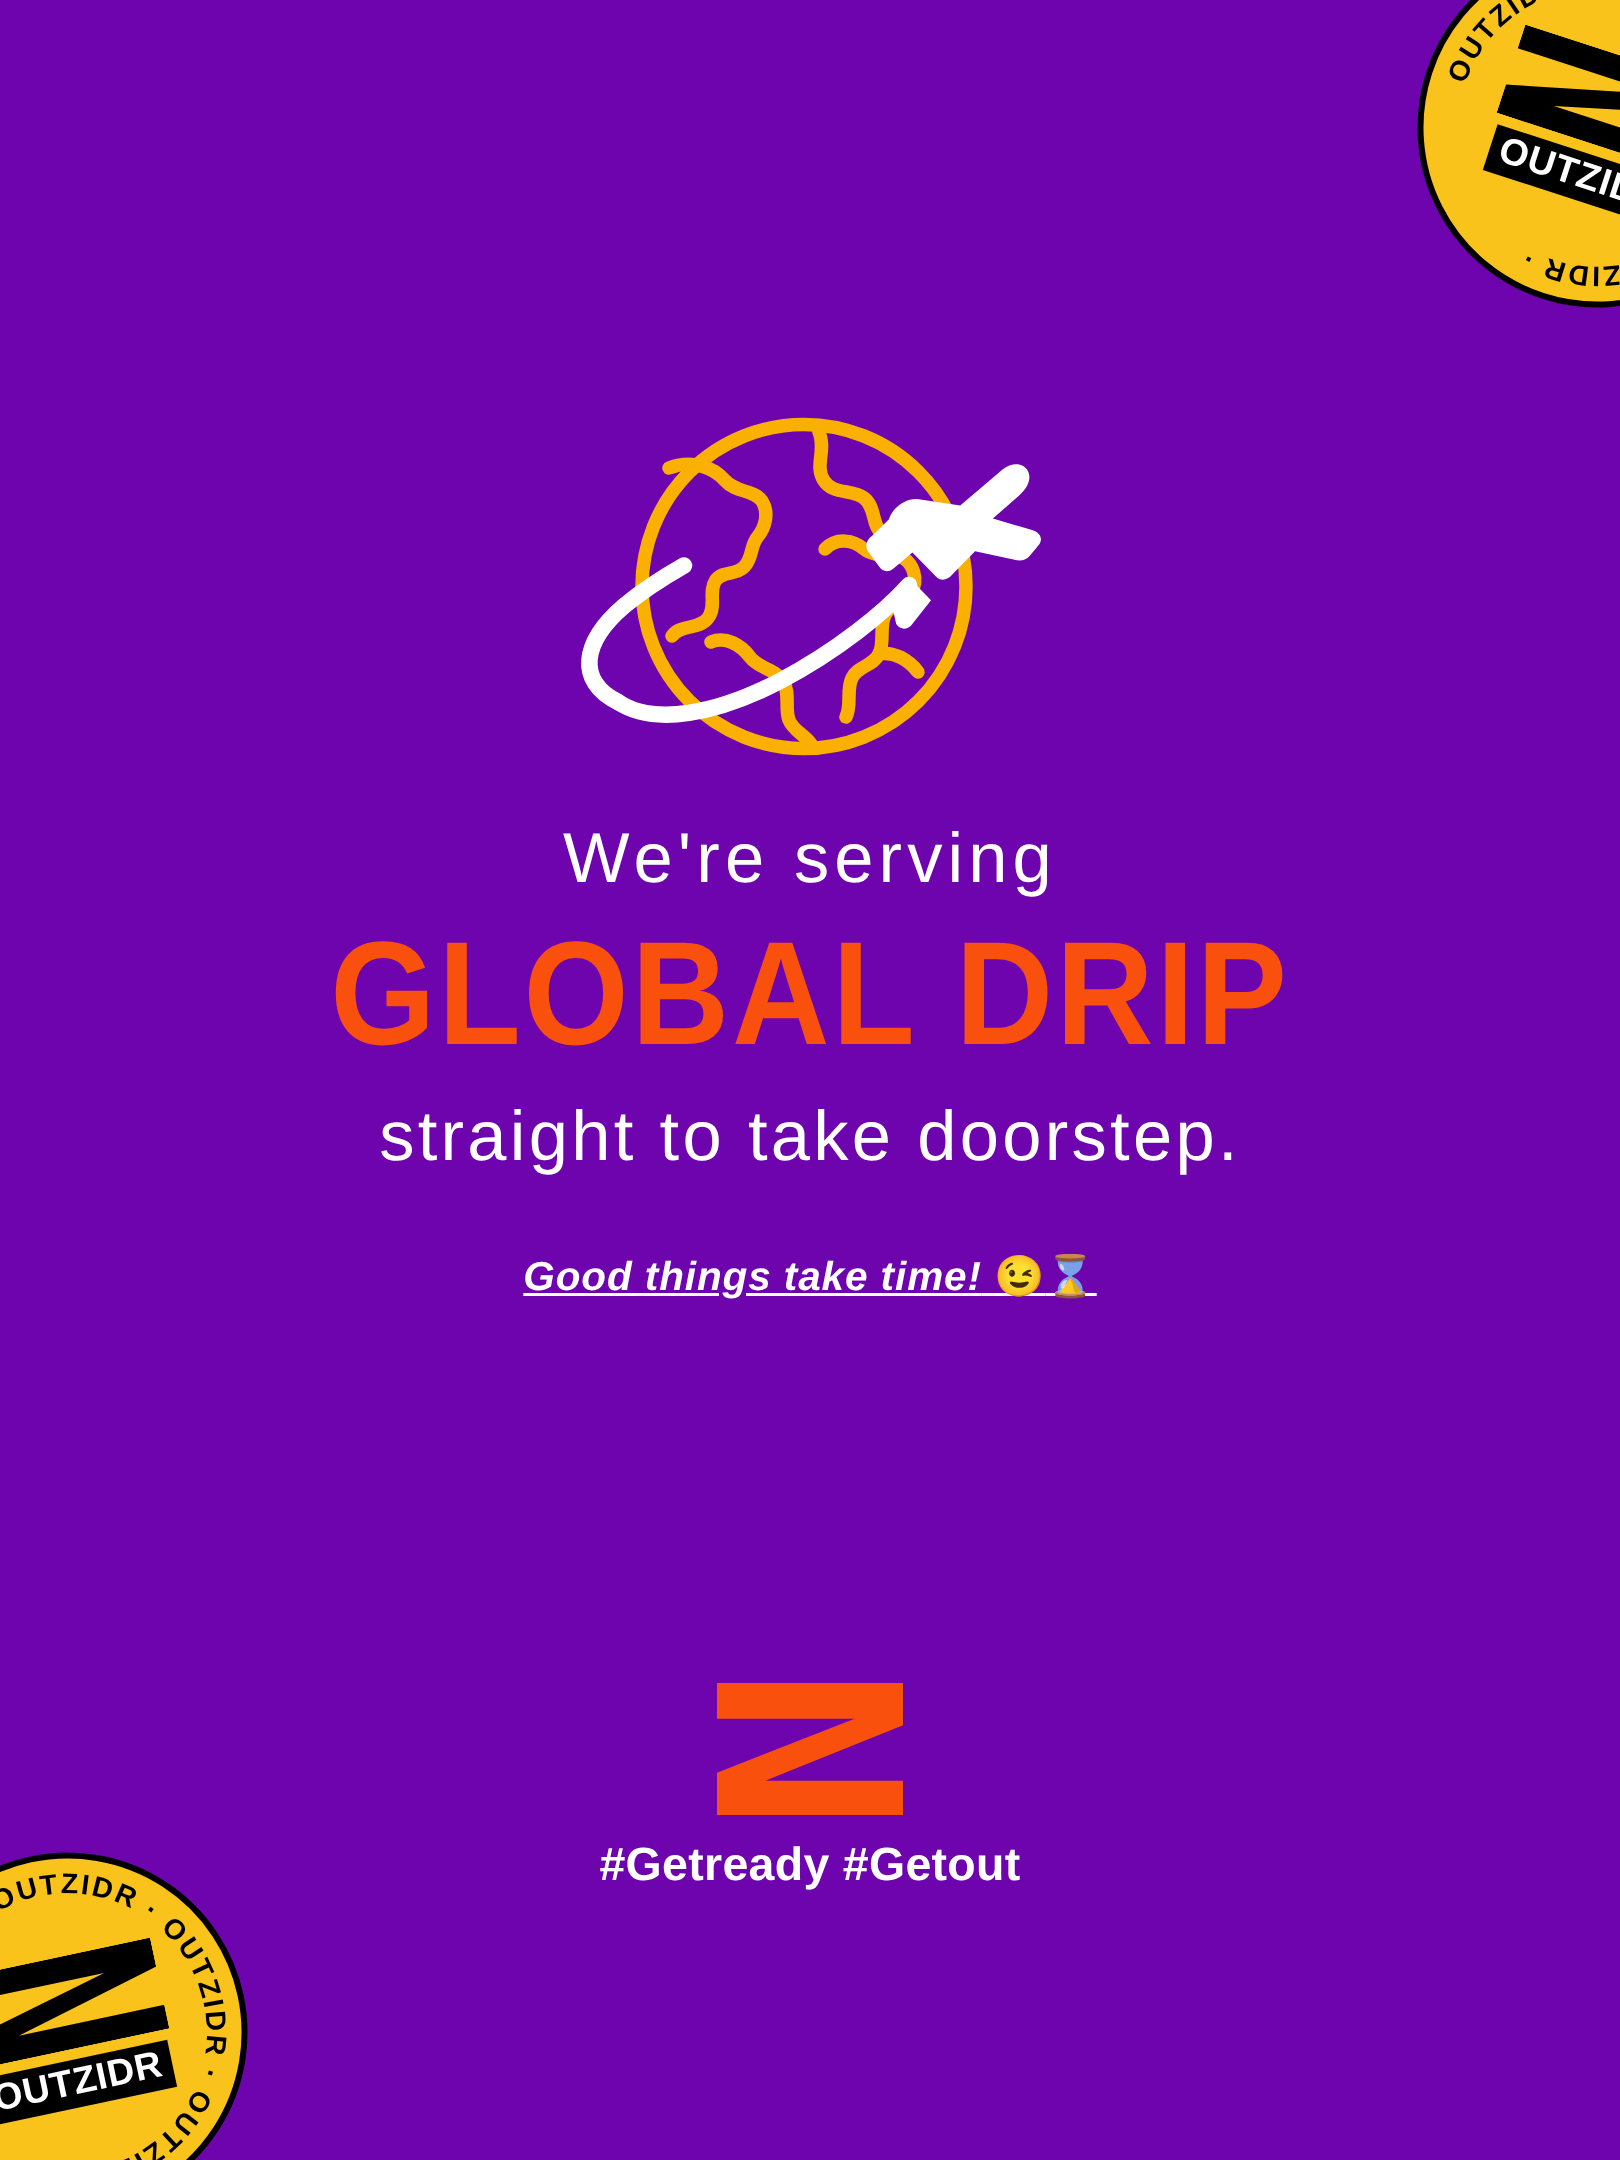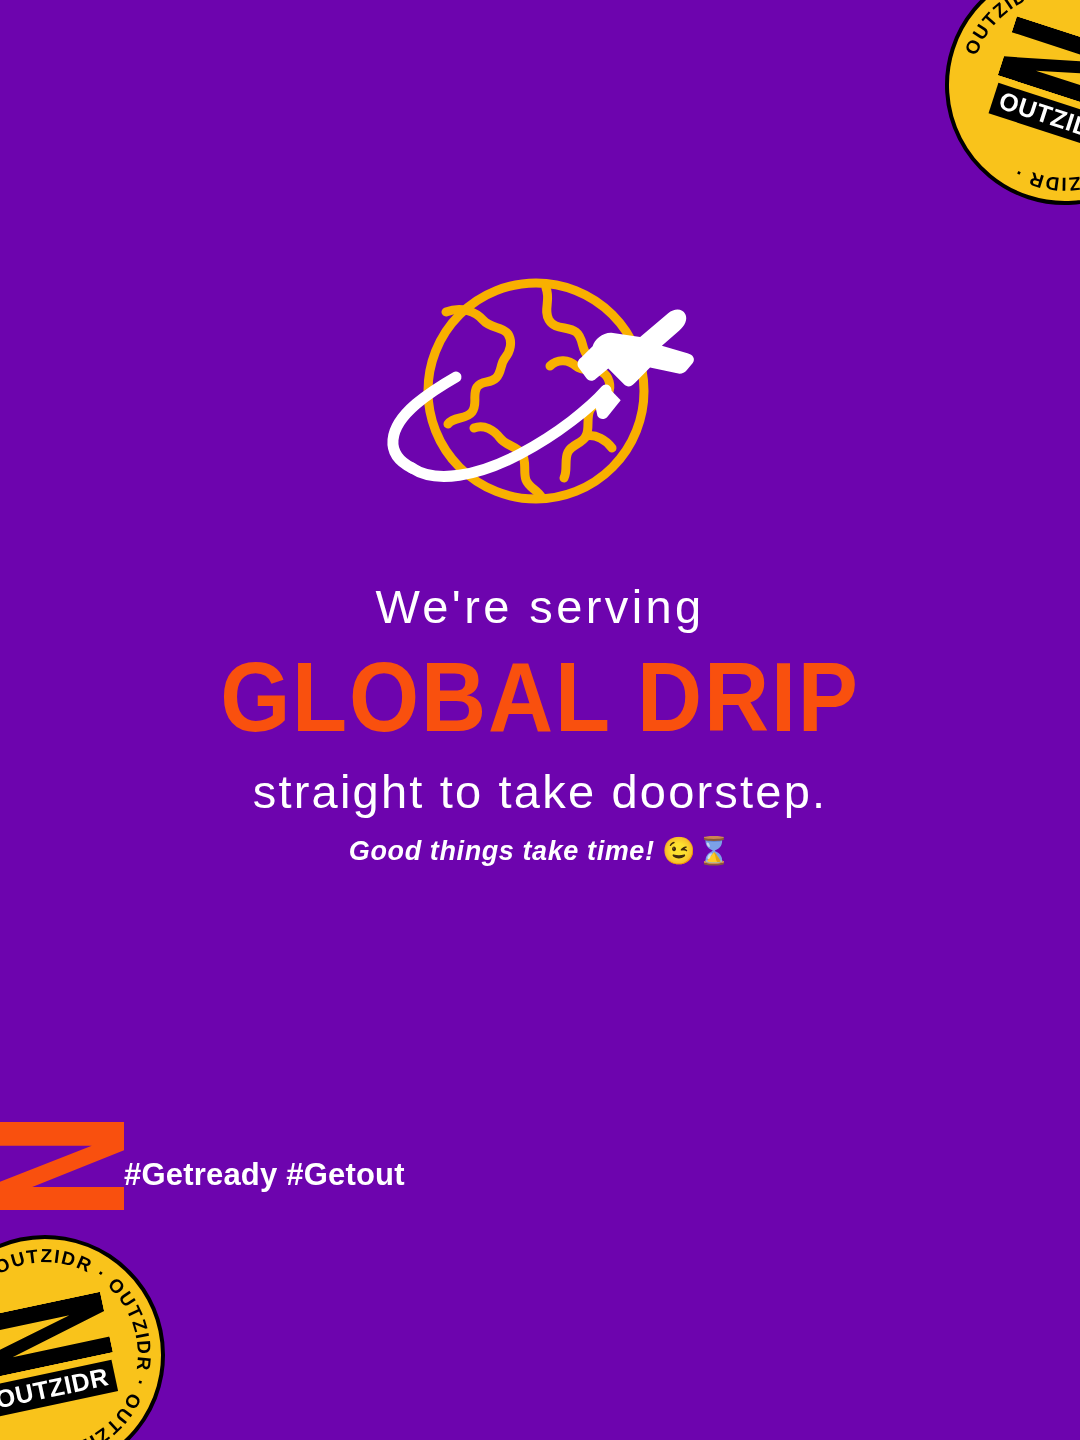--- a/index.html
+++ b/index.html
@@ -89,21 +89,20 @@
     height: 252px;
   }
 
   
   #copy-block {
     position: absolute;
     left: 0;
     top: 548px;
     width: 1080px;
     text-align: center;
-    margin-top: 35px;
   }
   #headline-kicker {
     color: #ffffff;
     font-size: 47px;
     font-weight: 300;
     letter-spacing: 3.4px;
     line-height: 1.0;
   }
   #headline-main {
     color: #f9500e;
@@ -140,34 +139,35 @@
     line-height: 1.05;
   }
   #delivery-subtext {
     margin-top: 14px;
     color: #ffffff;
     font-size: 27px;
     font-weight: 700;
     font-style: italic;
     letter-spacing: 0.6px;
     line-height: 1.1;
+    text-decoration: underline;
   }
   .emoji {
     font-style: normal;
     font-weight: 400;
   }
 
   
   #footer-block {
     position: absolute;
     left: 0;
     top: 1122px;
     width: 1080px;
     display: flex;
-    flex-direction: row;
+    flex-direction: column;
     align-items: center;
   }
   #brand-z-logo {
     width: 124px;
     height: 88px;
     background: #f9500e;
     clip-path: polygon(0% 0%, 100% 0%, 100% 32%, 26% 74%, 100% 74%, 100% 100%, 0% 100%, 0% 68%, 74% 27%, 0% 27%);
   }
   #hashtags {
     margin-top: 17px;

